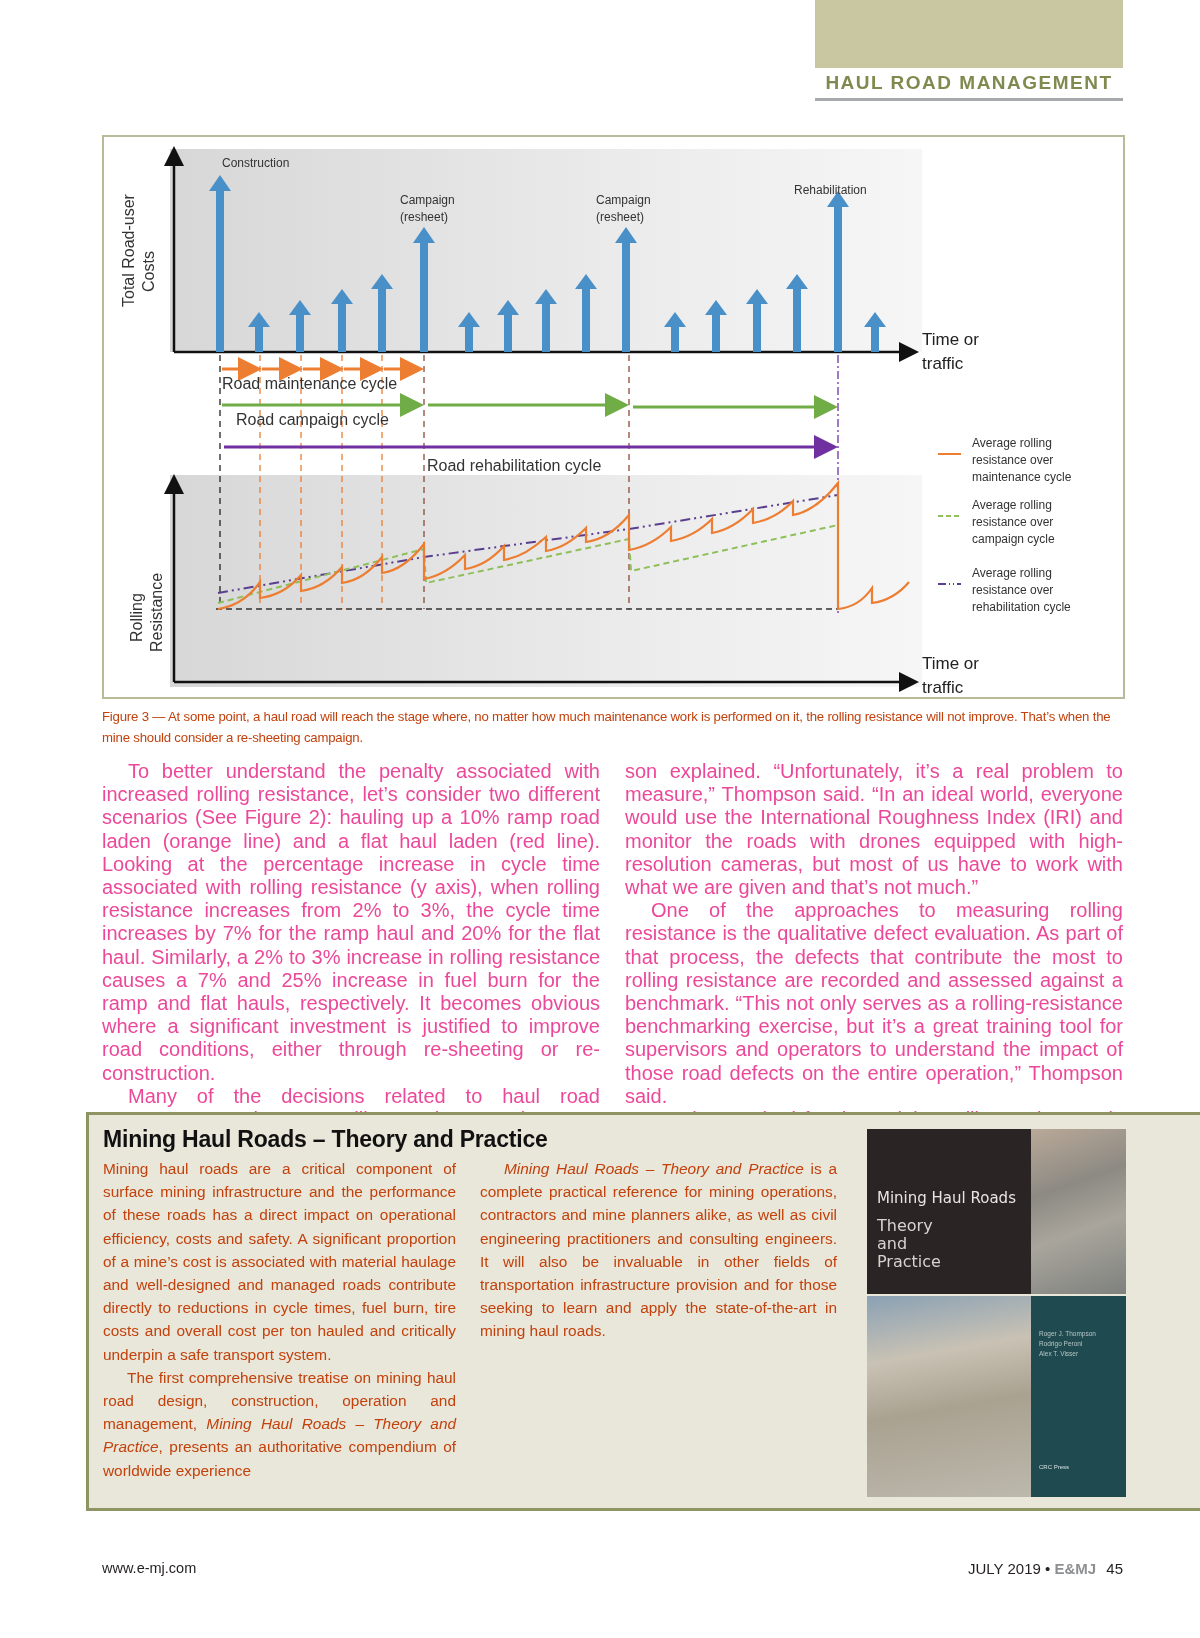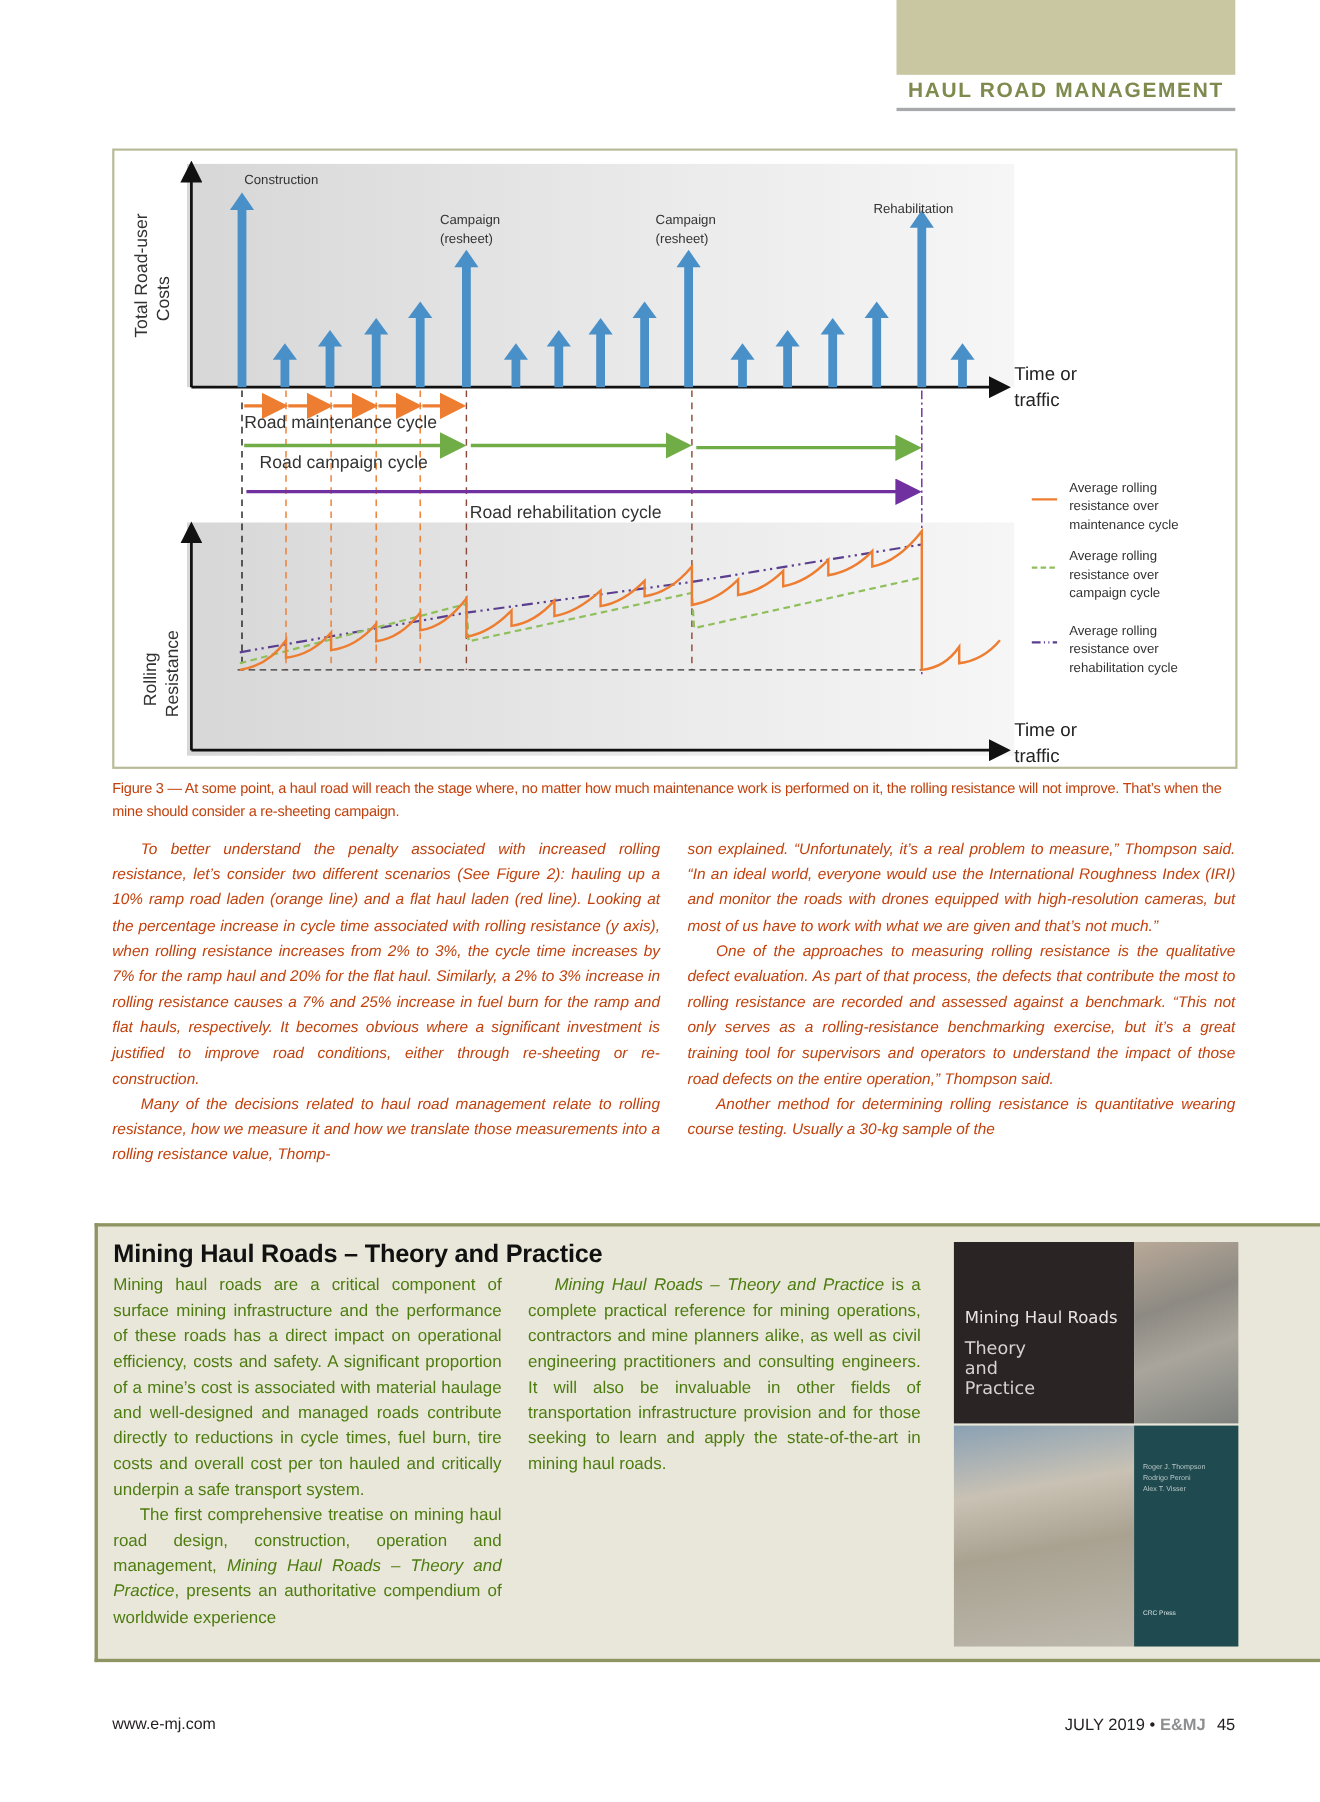--- a/index.html
+++ b/index.html
@@ -8,30 +8,30 @@
   .tan-block { position:absolute; left:815px; top:0; width:308px; height:68px; background:#c9c6a2; }
   .section-head { position:absolute; left:815px; top:68px; width:308px; height:30px;
                   text-align:center; font-weight:bold; font-size:19px; letter-spacing:1.5px;
                   color:#7f8a4e; line-height:30px; border-bottom:3px solid #a7a9ac;
                   font-family:"Liberation Sans Narrow","Liberation Sans", sans-serif; }
   .figure-box { position:absolute; left:102px; top:135px; width:1019px; height:560px;
                 border:2px solid #b9bb98; background:#ffffff; }
   .figure-box svg { position:absolute; left:0; top:0; }
   .caption { position:absolute; left:102px; top:706px; width:1021px; font-size:13.2px;
              line-height:21px; color:#c2410c; letter-spacing:-0.2px; }
-  .col { position:absolute; font-size:14px; line-height:23.2px; text-align:justify; color:#c2410c;font-style:italic; }
+  .col { position:absolute; font-size:20px; line-height:23.2px; text-align:justify; color:#ec4899; }
   .col p { margin:0; text-indent:26px; }
   .col p.cont { text-indent:0; }
   .col-left { left:102px; top:760px; width:498px; }
   .col-right { left:625px; top:760px; width:498px; }
   .sidebar { position:absolute; left:86px; top:1112px; width:1114px; height:399px;
              background:#e9e7d9; border-top:3px solid #8e9462; border-bottom:3px solid #8e9462;
              border-left:3px solid #8e9462; box-sizing:border-box; }
   .sb-title { position:absolute; left:14px; top:11px; font-size:23px; font-weight:bold; color:#111; letter-spacing:-0.2px; }
-  .sb-col { position:absolute; top:42px; font-size:15.4px; line-height:23.2px; text-align:justify; color:#4d7c0f; }
+  .sb-col { position:absolute; top:42px; font-size:15.4px; line-height:23.2px; text-align:justify; color:#c2410c; }
   .sb-col p { margin:0; text-indent:24px; }
   .sb-col p.cont { text-indent:0; }
   .sb-col-1 { left:14px; width:353px; }
   .sb-col-2 { left:391px; width:357px; }
   .book { position:absolute; left:778px; top:14px; width:259px; height:368px; overflow:hidden; }
   .book .top-left { position:absolute; left:0; top:0; width:164px; height:165px; background:#2a2425; }
   .book .top-right { position:absolute; left:164px; top:0; width:95px; height:165px;
        background:linear-gradient(160deg,#b9a998 0%,#8d8a83 35%,#a9a59c 60%,#7e817e 100%); }
   .book .bottom-left { position:absolute; left:0; top:167px; width:164px; height:201px;
        background:linear-gradient(170deg,#8aa1b4 0%,#c9c2b4 30%,#a9a291 55%,#bdb8ad 100%); }

